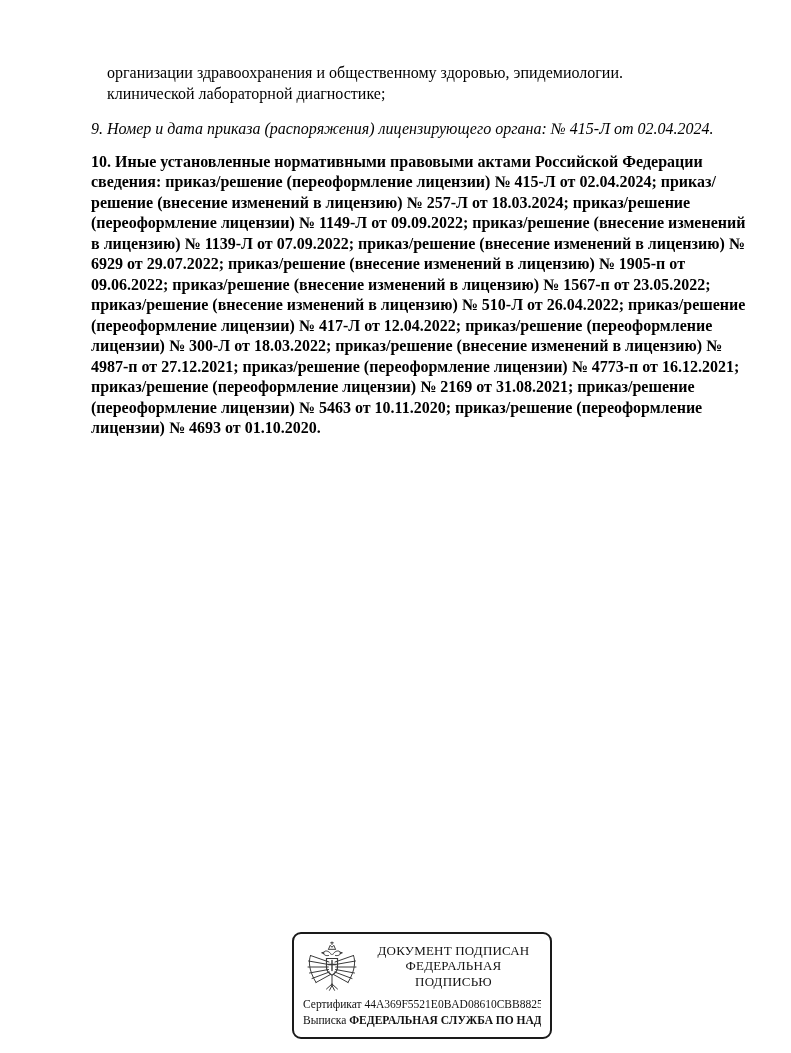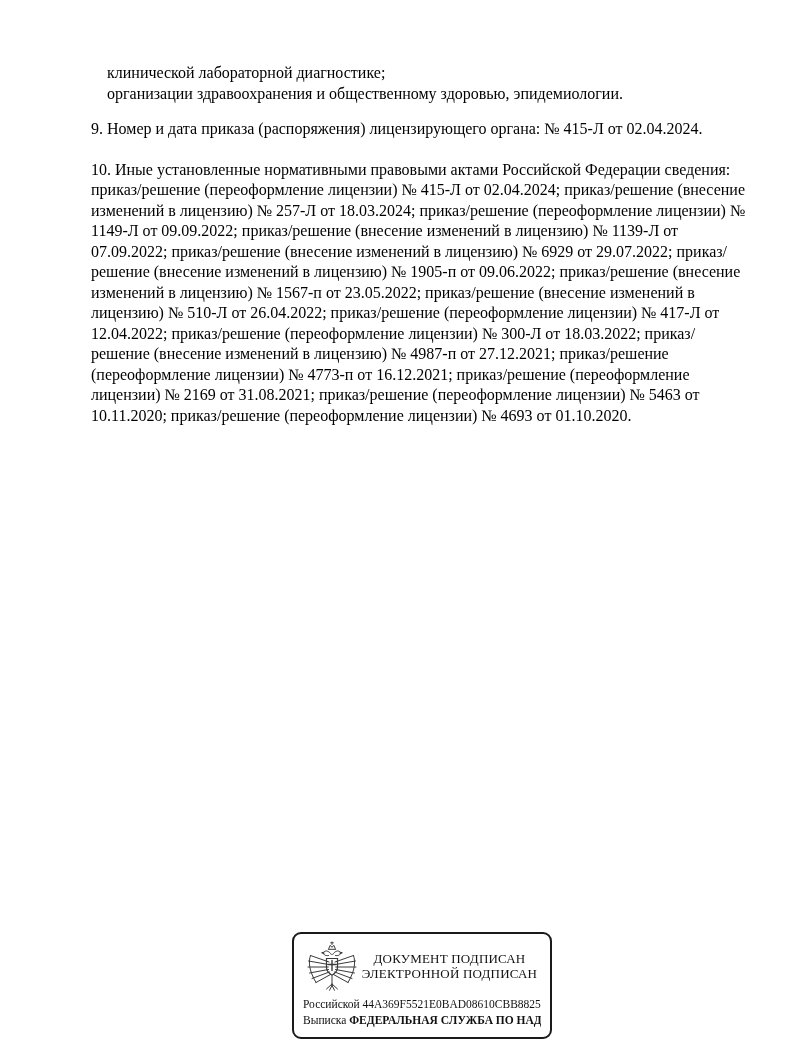--- a/index.html
+++ b/index.html
@@ -19,40 +19,40 @@
     position: absolute;
     left: 91px;
     top: 63px;
     width: 658px;
     font-size: 16px;
     line-height: 20.5px;
     color: #000000;
   }
   .indented-line { padding-left: 16px; }
   .block { margin-bottom: 15px; }
-  .para { margin-bottom: 20px; }
-  .para-tight { margin-bottom: 12px; }
+  .para { margin-bottom: 12px; font-style: italic; }
+  .para-tight { margin-bottom: 12px; font-weight: bold; }
 
   
   .stamp {
     position: absolute;
     left: 292px;
     top: 932px;
     width: 260px;
     height: 107px;
     border: 2.5px solid #1a1a1a;
     border-radius: 9px;
     background: #ffffff;
     padding: 4px 9px 5px 9px;
     overflow: hidden;
   }
   .stamp-header {
     display: flex;
     align-items: center;
-    gap: 0;
+    gap: 8px;
     height: 56px;
     margin-bottom: 2px;
   }
   .stamp-emblem {
     flex: 0 0 auto;
     width: 52px;
     height: 52px;
     margin-left: 3px;
   }
   .stamp-title {
@@ -73,22 +73,22 @@
   .stamp-line .bold { font-weight: bold; }
 </style>
 </head>
 <body>
 
 <div class="page">
 
   <div class="content">
 
     <div class="block">
+      <div class="indented-line">организации здравоохранения и общественному здоровью, эпидемиологии.</div>
       <div class="indented-line">клинической лабораторной диагностике;</div>
-      <div class="indented-line">организации здравоохранения и общественному здоровью, эпидемиологии.</div>
     </div>
 
     <div class="para">9. Номер и дата приказа (распоряжения) лицензирующего органа: № 415-Л от 02.04.2024.</div>
 
     <div class="para-tight">10. Иные установленные нормативными правовыми актами Российской Федерации сведения: приказ/решение (переоформление лицензии) № 415-Л от 02.04.2024; приказ/решение (внесение изменений в лицензию) № 257-Л от 18.03.2024; приказ/решение (переоформление лицензии) № 1149-Л от 09.09.2022; приказ/решение (внесение изменений в лицензию) № 1139-Л от 07.09.2022; приказ/решение (внесение изменений в лицензию) № 6929 от 29.07.2022; приказ/решение (внесение изменений в лицензию) № 1905-п от 09.06.2022; приказ/решение (внесение изменений в лицензию) № 1567-п от 23.05.2022; приказ/решение (внесение изменений в лицензию) № 510-Л от 26.04.2022; приказ/решение (переоформление лицензии) № 417-Л от 12.04.2022; приказ/решение (переоформление лицензии) № 300-Л от 18.03.2022; приказ/решение (внесение изменений в лицензию) № 4987-п от 27.12.2021; приказ/решение (переоформление лицензии) № 4773-п от 16.12.2021; приказ/решение (переоформление лицензии) № 2169 от 31.08.2021; приказ/решение (переоформление лицензии) № 5463 от 10.11.2020; приказ/решение (переоформление лицензии) № 4693 от 01.10.2020.</div>
 
 
   </div>
 
   <div class="stamp">
@@ -111,26 +111,26 @@
         <path d="M29 22 L47.5 15.5 M29.5 24.5 L49.5 21 M29.7 27 L50 27 M29.5 29.5 L48.5 33 M28.7 32 L46 38.5 M27.5 34.5 L42 42.5"></path>
         <path d="M47.5 15.5 C49.5 21 49.5 30 42 42.5"></path>
 
         <path d="M20.5 18.5 h11 v9 c0 4 -3.5 6.5 -5.5 7.8 c-2 -1.3 -5.5 -3.8 -5.5 -7.8 z" stroke-width="1.2"></path>
         <path d="M26 20.5 v10 M22.5 24.5 h7" stroke-width="1.4"></path>
 
         <path d="M26 36 v10 M26 44 l-5.5 5 M26 44 l5.5 5 M26 45.5 l-2.5 4.8 M26 45.5 l2.5 4.8"></path>
       </svg>
       <div class="stamp-title">
         <div>ДОКУМЕНТ ПОДПИСАН</div>
-        <div>ЭЛЕКТРОННОЙ ПОДПИСАН</div>
+        <div>ФЕДЕРАЛЬНАЯ ПОДПИСЬЮ</div>
       </div>
     </div>
 
     <div class="stamp-line">
-      <span>Российской</span>
+      <span>Сертификат</span>
       <span>44A369F5521E0BAD08610CBB88257ED3</span>
     </div>
 
     <div class="stamp-line">
       <span>Выписка</span>
       <span class="bold">ФЕДЕРАЛЬНАЯ СЛУЖБА ПО НАДЗОРУ В С</span>
     </div>
 
 
   </div>

